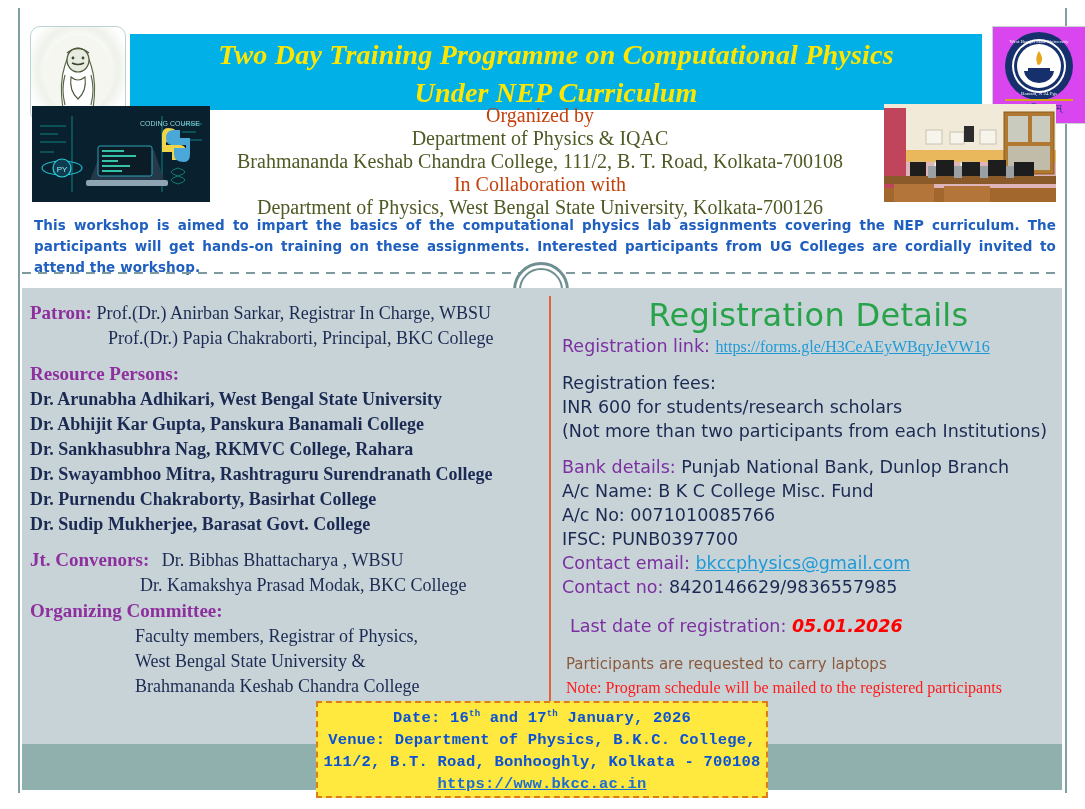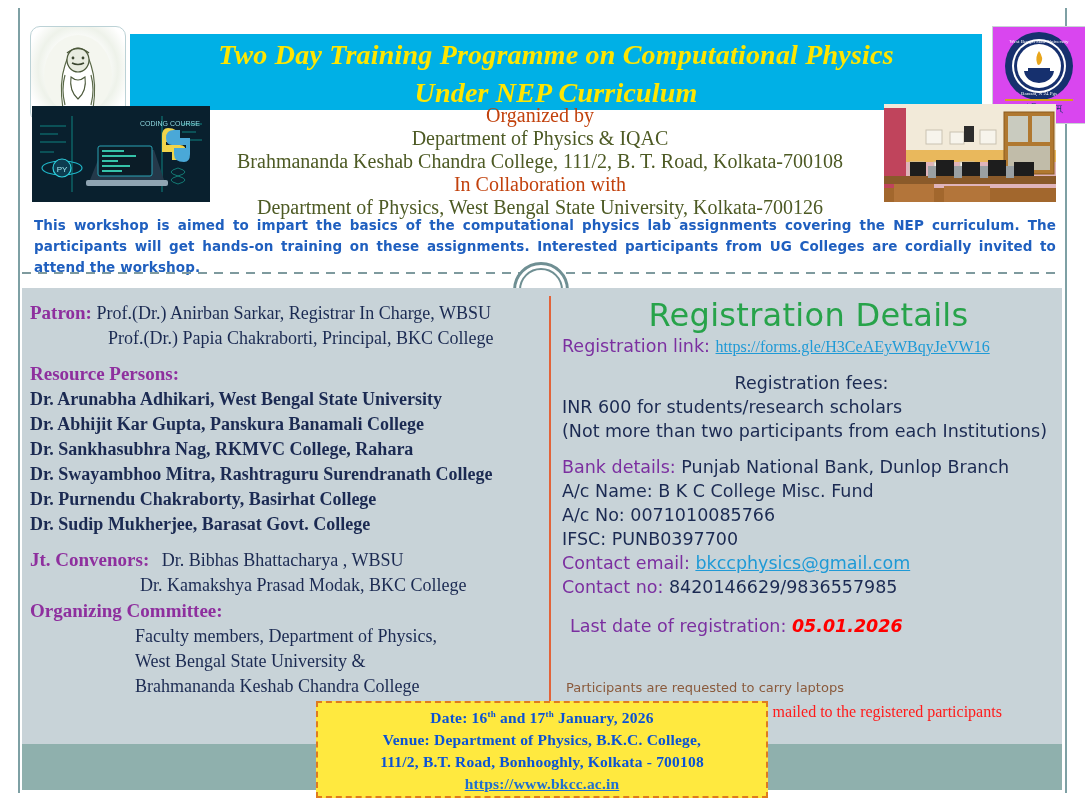--- a/index.html
+++ b/index.html
@@ -60,34 +60,34 @@
   .row-n{font-size:18px;line-height:25px;color:#1b2a52;}
   .ind{padding-left:78px;}
   .ind2{padding-left:110px;}
   .ind3{padding-left:105px;}
   .gap{height:10px;}
 
   
   .right{position:absolute;left:556px;top:296px;width:505px;font-family:"DejaVu Sans",sans-serif;}
   .rd-title{text-align:center;font-size:32px;color:#27a34a;font-weight:normal;letter-spacing:.3px;
     font-family:"DejaVu Sans",sans-serif;}
-  .rlab{color:#7b2fa0;text-align:center;}
+  .rlab{color:#7b2fa0;}
   .rval{color:#1b2a52;}
   .rline{font-size:17.5px;line-height:24px;color:#1b2a52;padding-left:6px;}
   .rlink{color:#1f9ad6;text-decoration:underline;font-family:"Liberation Serif",serif;font-size:16px;}
   .maillink{color:#1f9ad6;text-decoration:underline;}
   .lastdate{font-size:17.5px;line-height:26px;padding-left:14px;color:#7b2fa0;}
   .datev{color:#ff0000;font-weight:bold;font-style:italic;}
-  .laptops{font-size:13px;color:#8a5a3c;padding-left:10px;line-height:26px;margin-top:24px;}
+  .laptops{font-size:15px;color:#8a5a3c;padding-left:10px;line-height:26px;}
   .note{font-size:16px;color:#ff1a1a;font-family:"Liberation Serif",serif;padding-left:10px;line-height:21px;}
 
   
   .venue{position:absolute;left:316px;top:701px;width:452px;height:97px;background:#ffe93f;
     border:2px dashed #e07b1e;box-sizing:border-box;text-align:center;}
-  .venue div{color:#0a52d6;font-weight:bold;font-family:Liberation Serif, serif;
+  .venue div{color:#0a52d6;font-weight:bold;font-family:Liberation Mono, monospace;
     font-size:15.5px;line-height:22px;letter-spacing:.2px;}
   .venue .vlink{color:#1f6fd0;text-decoration:underline;}
   sup{font-size:9px;vertical-align:super;}
 </style>
 </head>
 <body>
 
 <div class="poster">
 
   <div class="frame-left"></div>
@@ -239,21 +239,21 @@
     <div class="row">Dr. Sudip Mukherjee, Barasat Govt. College</div>
     <div class="gap"></div>
     <div class="row">
       <span class="lbl">Jt. Convenors:</span>
       <span style="font-weight:normal;padding-left:8px">Dr. Bibhas Bhattacharya , WBSU</span>
     </div>
     <div class="row-n ind2">Dr. Kamakshya Prasad Modak, BKC College</div>
     <div class="row">
       <span class="lbl">Organizing Committee:</span>
     </div>
-    <div class="row-n ind3">Faculty members, Department of Physics,</div>
+    <div class="row-n ind3">Faculty members, Registrar of Physics,</div>
     <div class="row-n ind3">West Bengal State University  &amp;</div>
     <div class="row-n ind3">Brahmananda Keshab Chandra College</div>
   </div>
 
   <div class="right">
     <div class="rd-title">Registration Details</div>
     <div class="rline">
       <span class="rlab">Registration link:</span>
       <a class="rlink" href="#">https://forms.gle/H3CeAEyWBqyJeVW16</a>
     </div>

